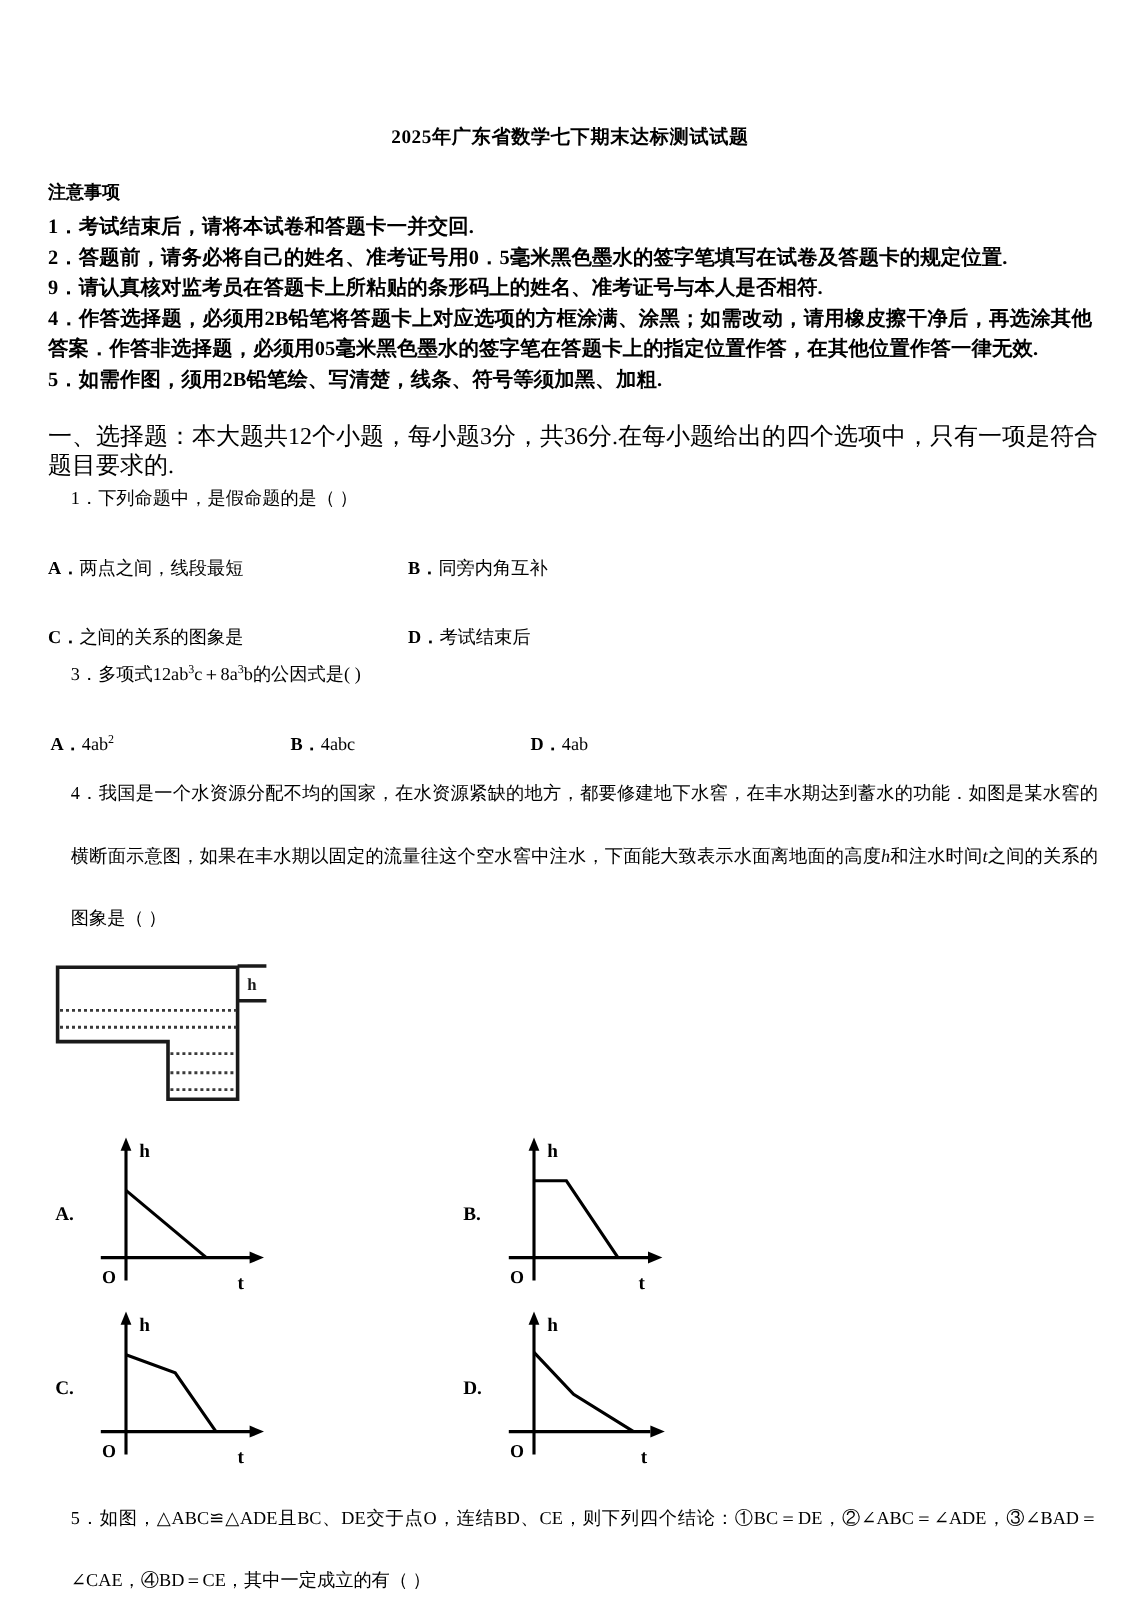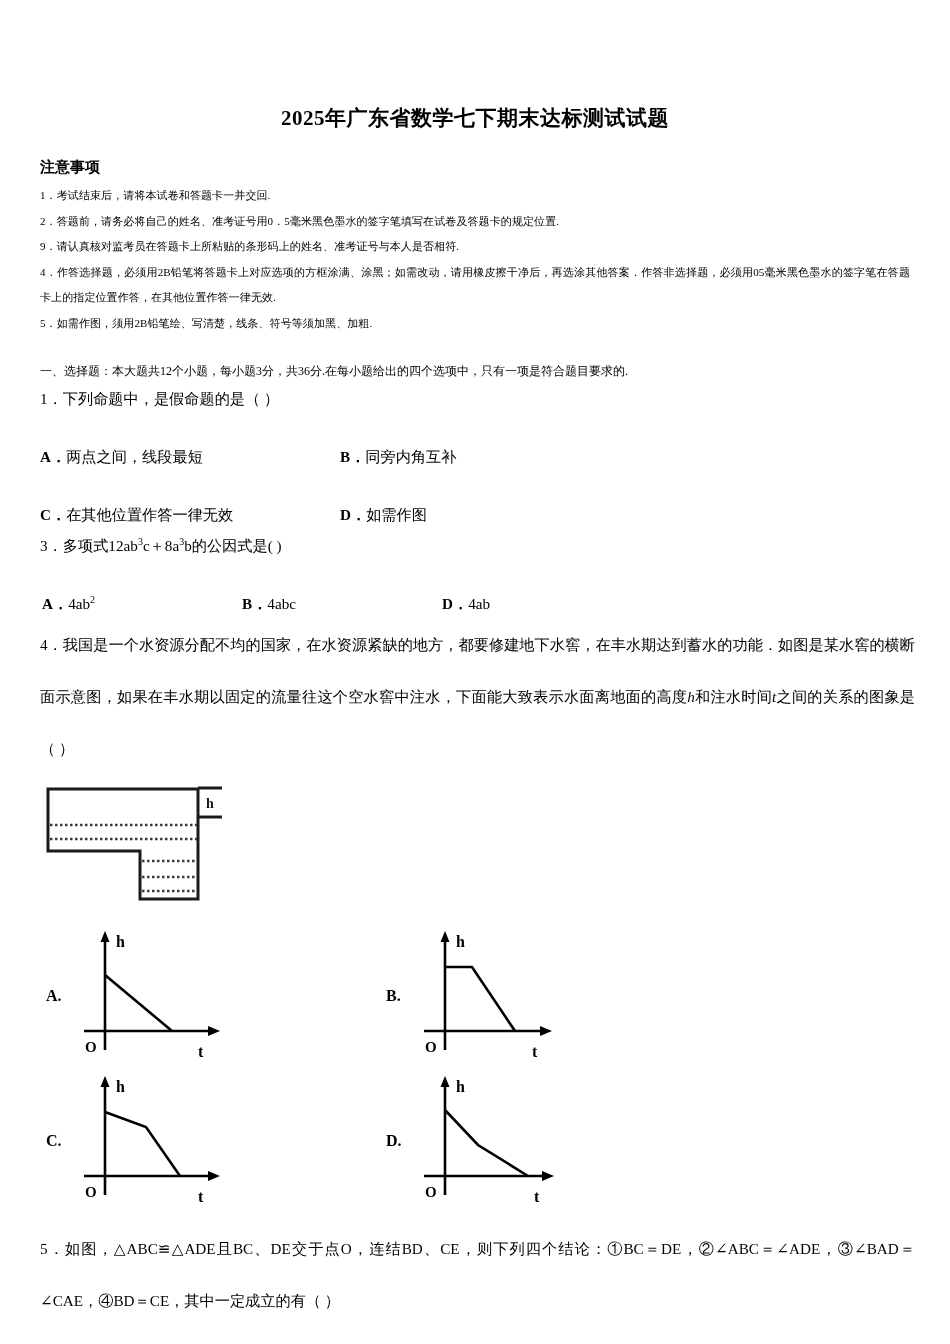--- a/index.html
+++ b/index.html
@@ -17,55 +17,57 @@
   }
   .page {
     position: relative;
     width: 950px;
     height: 1344px;
     padding: 0;
     box-sizing: border-box;
   }
   .doc-title {
     text-align: center;
-    font-size: 21px;
+    font-size: 16px;
     font-weight: bold;
     margin: 0;
     padding-top: 104px;
     letter-spacing: 0.5px;
   }
   .notice-head {
     font-size: 15px;
     font-weight: bold;
     margin: 26px 0 0 40px;
   }
   .notice-list {
     margin: 6px 0 0 40px;
     width: 870px;
   }
   .notice-line {
-    font-size: 11px;
+    font-size: 17px;
     line-height: 25.5px;
     text-align: justify;
     letter-spacing: 0.1px;
+    font-weight: bold;
   }
   .section-head {
-    font-size: 12px;
+    font-size: 20px;
     margin: 23px 0 0 40px;
     width: 875px;
     line-height: 24px;
   }
   .q {
     margin: 0 0 0 40px;
     width: 875px;
   }
   .q-text {
     font-size: 15.2px;
     line-height: 31px;
     text-align: justify;
+    margin-left: 19px;
   }
   .q-text.loose {
     line-height: 52px;
   }
   .opt-row {
     display: flex;
     font-size: 15.2px;
     line-height: 31px;
   }
   .opt-row .opt {
@@ -148,24 +150,24 @@
     <div class="opt-row two">
       <div class="opt">
         <span class="opt-label">A．</span><span>两点之间，线段最短</span>
       </div>
       <div class="opt">
         <span class="opt-label">B．</span><span>同旁内角互补</span>
       </div>
     </div>
     <div class="opt-row two">
       <div class="opt">
-        <span class="opt-label">C．</span><span>在其他位置作答一律无效</span>
-      </div>
-      <div class="opt">
-        <span class="opt-label">D．</span><span>如需作图</span>
+        <span class="opt-label">C．</span><span>之间的关系的图象是</span>
+      </div>
+      <div class="opt">
+        <span class="opt-label">D．</span><span>考试结束后</span>
       </div>
     </div>
   </div>
 
   <div class="q">
   </div>
 
   <div class="q">
     <div class="q-text">
       <span>3．</span><span>多项式12ab</span><span class="sub">3</span><span>c＋8a</span><span class="sub">3</span><span>b的公因式是(      )</span>

